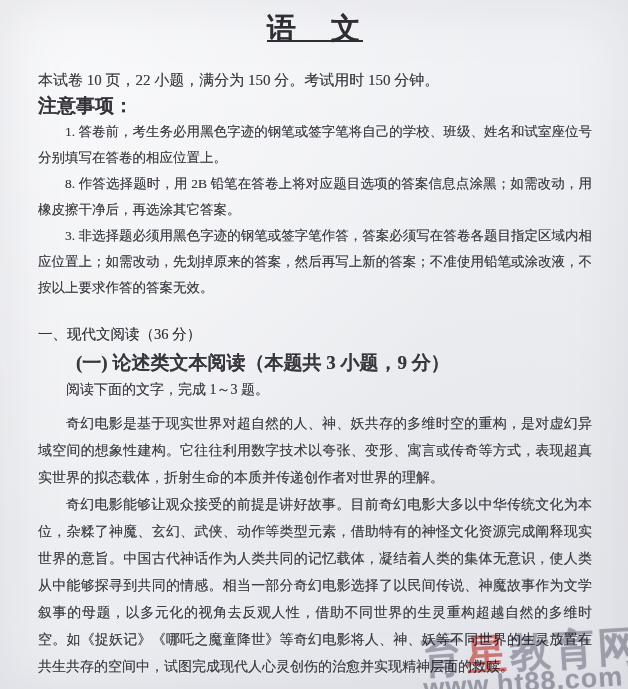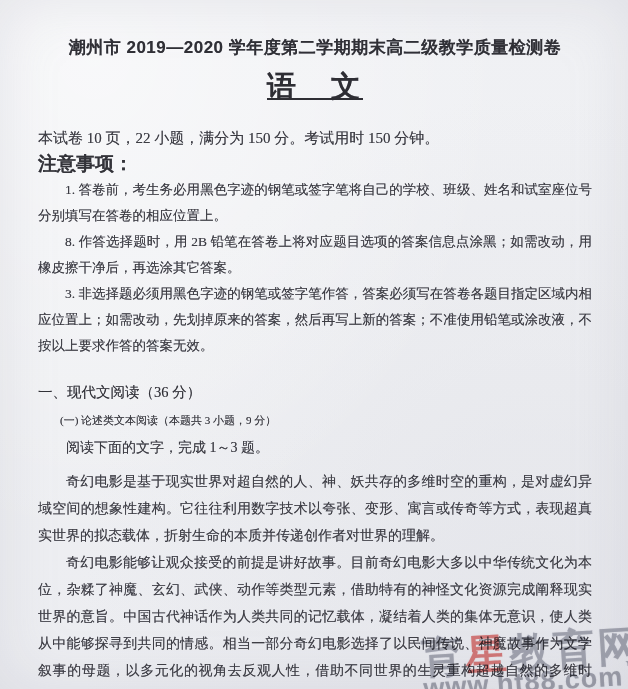--- a/index.html
+++ b/index.html
@@ -74,22 +74,22 @@
   .section-heading {
     margin-top: 20px;
     font-weight: normal;
     font-size: 14.5px;
     line-height: 27px;
     color: #323238;
   }
 
   .subsection {
     margin-top: 1px;
-    font-size: 11px;
-    font-weight: 400;
+    font-size: 19px;
+    font-weight: 700;
     line-height: 27px;
     padding-left: 2em;
     color: #37373d;
   }
 
   .instruction {
     font-size: 14px;
     line-height: 27px;
     padding-left: 2em;
   }
@@ -137,21 +137,20 @@
     color: rgba(147,149,160,0.62);
     text-shadow: 0 0 1px rgba(147,149,160,0.4);
   }
 </style>
 </head>
 <body>
 
 <div class="page">
   <div class="doc">
 
-    <div class="title">潮州市 2019—2020 学年度第二学期期末高二级教学质量检测卷</div>
 
     <div class="subject">语　文</div>
 
     <div class="info">本试卷 10 页，22 小题，满分为 150 分。考试用时 150 分钟。</div>
 
     <div class="notes-heading">注意事项：</div>
 
     <div class="note">1. 答卷前，考生务必用黑色字迹的钢笔或签字笔将自己的学校、班级、姓名和试室座位号分别填写在答卷的相应位置上。</div>
 
     <div class="note">8. 作答选择题时，用 2B 铅笔在答卷上将对应题目选项的答案信息点涂黑；如需改动，用橡皮擦干净后，再选涂其它答案。</div>

